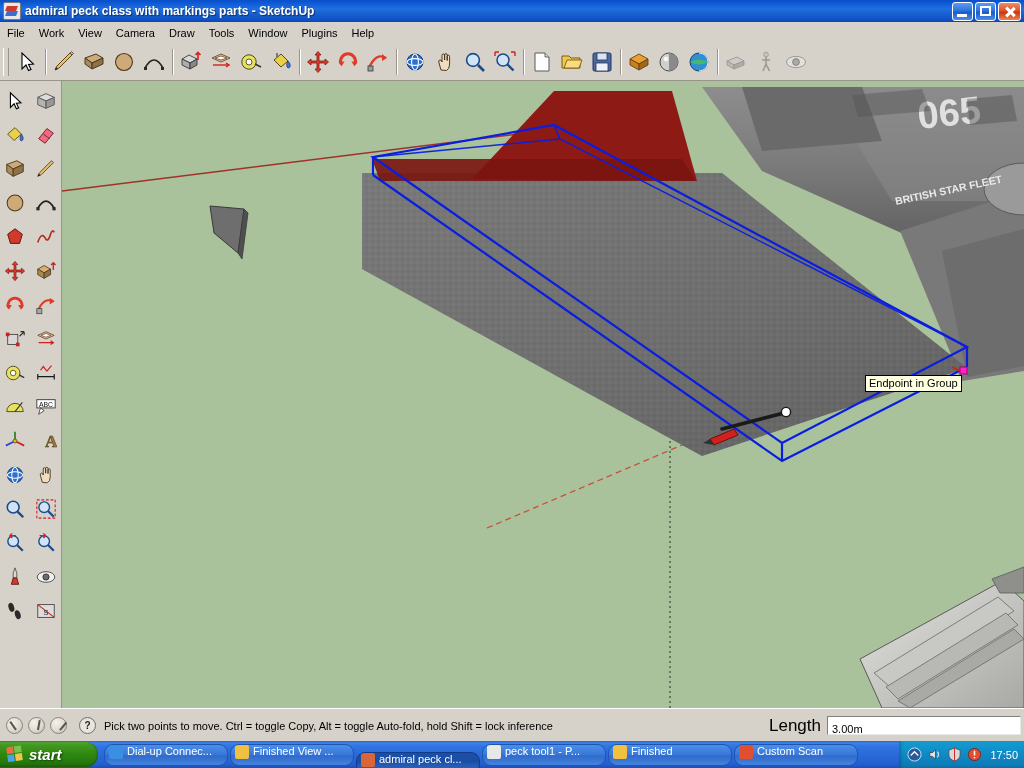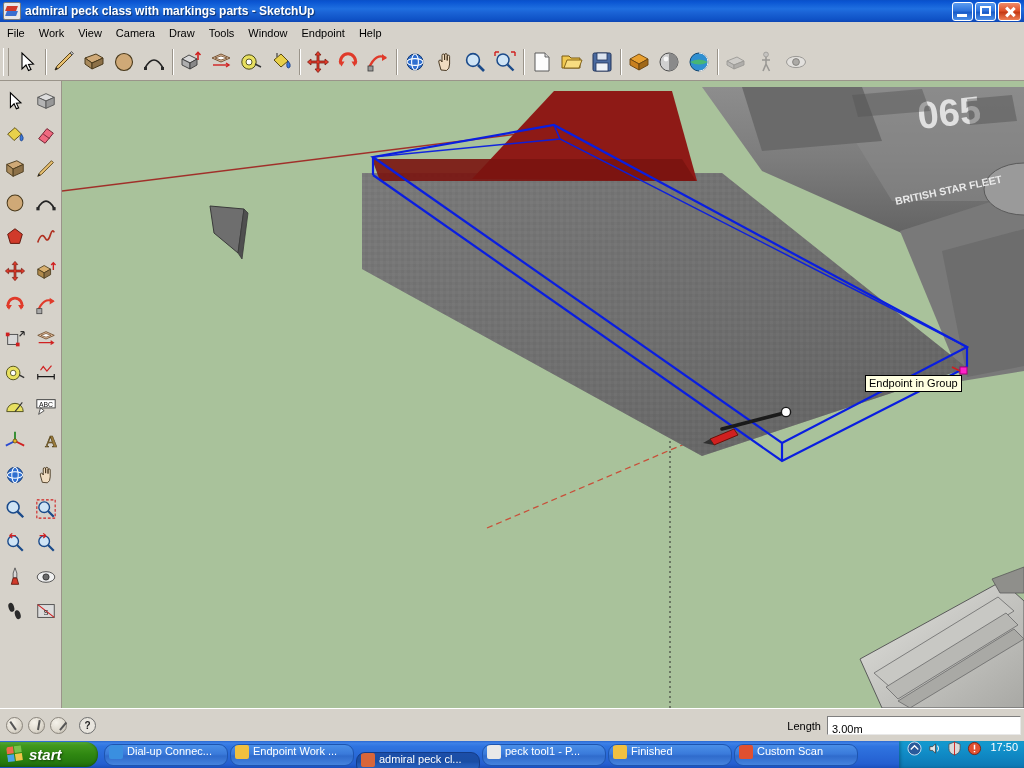--- a/index.html
+++ b/index.html
@@ -131,21 +131,21 @@
   }
   .sb-help{
     width:15px;height:15px;border-radius:50%;margin-left:12px;
     border:1px solid #6d6d6d;background:#e8e5de;
     font-size:10px;font-weight:bold;color:#222;
     display:flex;align-items:center;justify-content:center;
     line-height:1;
   }
   .sb-text{margin-left:8px;font-size:11px;color:#000;white-space:nowrap;}
   .sb-vcb{position:absolute;right:0;top:0;height:33px;display:flex;align-items:center;}
-  .sb-vcb-label{font-size:11px;color:#000;margin-right:6px;margin-left:32px;}
+  .sb-vcb-label{font-size:17px;color:#000;margin-right:6px;margin-left:32px;}
   .sb-vcb-input{
     width:194px;height:19px;background:#fff;border:1px solid #7f7f7f;
     border-right-color:#e8e8e8;border-bottom-color:#e8e8e8;
     font-size:11px;color:#000;padding:6px 0 0 4px;box-sizing:border-box;
     margin-right:3px;
   }
 
   
   .taskbar{
     position:absolute;left:0;top:741px;width:1024px;height:27px;
@@ -180,21 +180,21 @@
     color:#fff;font-size:11px;overflow:hidden;
   }
   .task.active{
     background:linear-gradient(to bottom,#1c4ea8 0%,#1a4ea4 45%,#2158b4 55%,#2f68c4 100%);
     border:1px solid #133c88;
     margin-top:16px;
   }
   .task .ic{width:14px;height:14px;margin:0 4px 0 4px;flex:0 0 auto;border-radius:2px;}
   .task .tl{white-space:nowrap;overflow:hidden;text-overflow:ellipsis;}
   .tray{
-    height:27px;flex:0 0 auto;display:flex;
+    height:27px;flex:0 0 auto;display:flex;align-items:center;
     background:linear-gradient(to bottom,#17a5d8 0%,#1398cf 10%,#0f86c2 60%,#0d77b2 100%);
     padding:0 6px 0 8px;
     box-shadow:inset 2px 0 3px rgba(0,0,0,.22);
   }
   .tray .ti{width:15px;height:15px;margin-right:5px;flex:0 0 auto;}
   .clock{color:#fff;font-size:11px;margin-left:3px;}
 </style>
 </head>
 <body>
 
@@ -217,21 +217,21 @@
   </div>
 
   <div class="menubar">
     <div class="menu-item">File</div>
     <div class="menu-item">Work</div>
     <div class="menu-item">View</div>
     <div class="menu-item">Camera</div>
     <div class="menu-item">Draw</div>
     <div class="menu-item">Tools</div>
     <div class="menu-item">Window</div>
-    <div class="menu-item">Endpoint</div>
+    <div class="menu-item">Plugins</div>
     <div class="menu-item">Help</div>
   </div>
 
   <div class="toolbar">
     <div class="tgrip"></div>
 
     <div class="tbtn">
       <svg width="24" height="24" viewBox="0 0 24 24">
         <path d="M7 3 L7 19 L11 15 L13.5 20.5 L16 19.5 L13.5 14.5 L18.5 14 Z" fill="#ffffff" stroke="#000" stroke-width="1.1"></path>
       </svg>
@@ -781,20 +781,21 @@
           <i style="transform:rotate(-35deg)"></i>
         </div>
       <div class="sb-circ">
           <i style="transform:rotate(10deg)"></i>
         </div>
       <div class="sb-circ">
           <i style="transform:rotate(40deg)"></i>
         </div>
     </div>
     <div class="sb-help">?</div>
+    <div class="sb-text">Pick two points to move.  Ctrl = toggle Copy, Alt = toggle Auto-fold, hold Shift = lock inference</div>
     <div class="sb-vcb">
       <span class="sb-vcb-label">Length</span>
       <div class="sb-vcb-input">3.00m</div>
     </div>
   </div>
 
   <div class="taskbar">
     <div class="start">
       <div class="flag">
         <span class="a"></span>
@@ -805,21 +806,21 @@
       <div class="lbl">start</div>
     </div>
 
     <div class="tasks">
       <div class="task">
         <span class="ic" style="background:#3a8fe0"></span>
         <span class="tl">Dial-up Connec...</span>
       </div>
       <div class="task">
         <span class="ic" style="background:#f0c040"></span>
-        <span class="tl">Endpoint Work ...</span>
+        <span class="tl">Finished View ...</span>
       </div>
       <div class="task active">
         <span class="ic" style="background:#d8663a"></span>
         <span class="tl">admiral peck cl...</span>
       </div>
       <div class="task">
         <span class="ic" style="background:#e8e8e8"></span>
         <span class="tl">peck tool1 - P...</span>
       </div>
       <div class="task">

